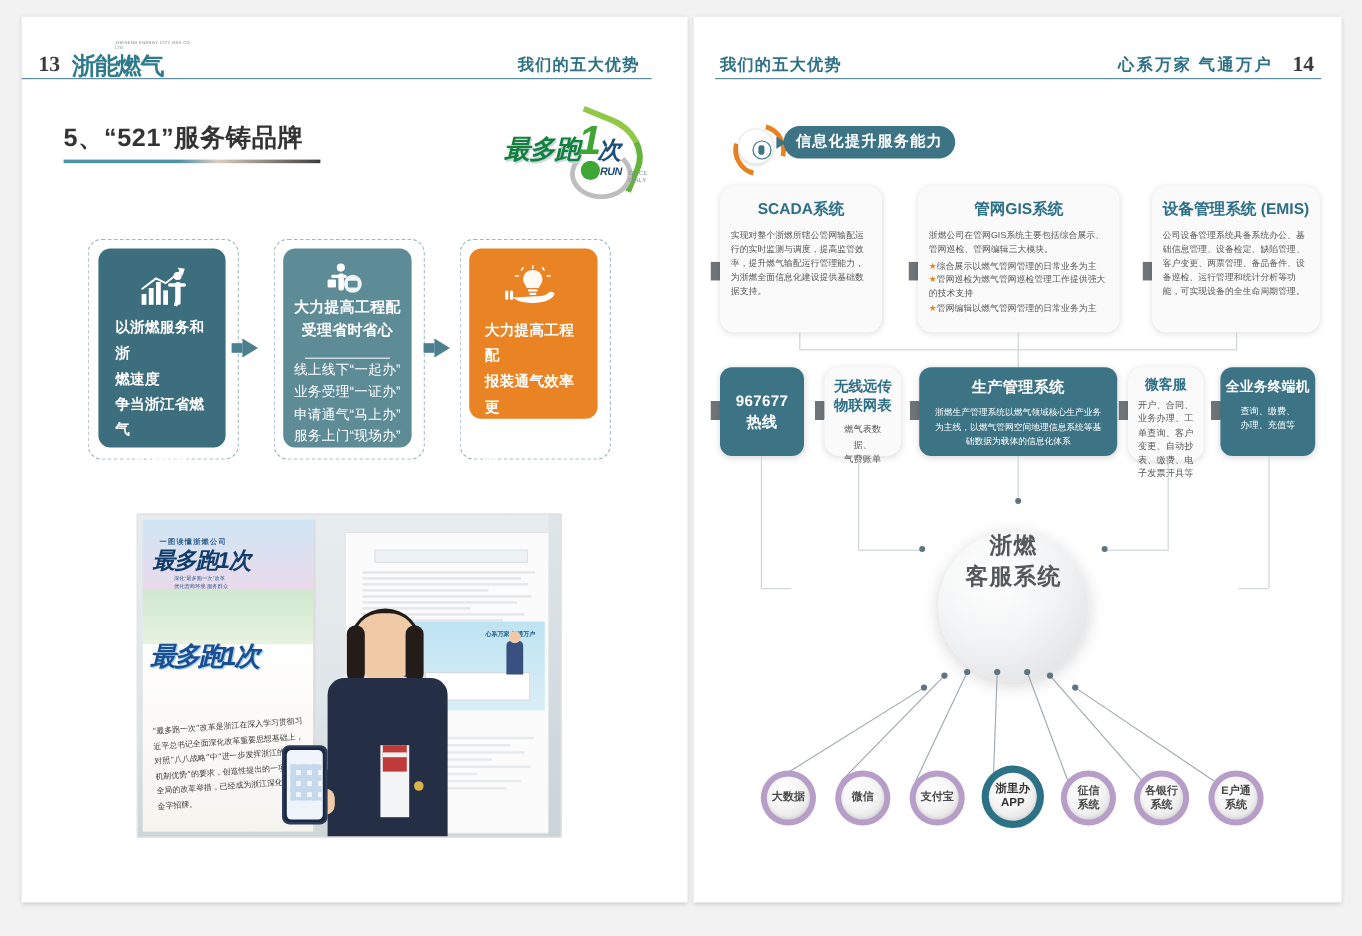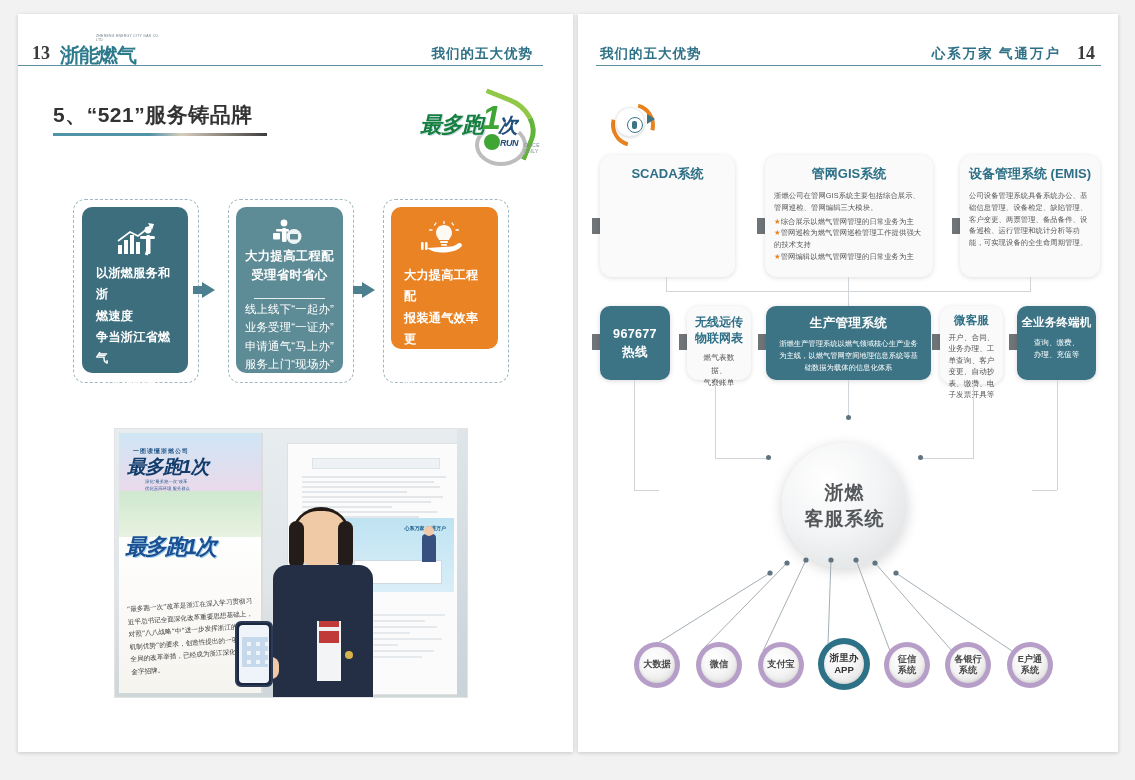--- a/index.html
+++ b/index.html
@@ -222,21 +222,21 @@
     position:absolute;width:13px;height:16px;background:#6e7478;
     clip-path:polygon(0 0,60% 0,100% 50%,60% 100%,0 100%);
   }
   .vline{position:absolute;background:#cfd5d8;}
   .hline{position:absolute;background:#cfd5d8;}
 
   #core{
     position:absolute;left:782px;top:443px;width:125px;height:125px;border-radius:50%;
     background:radial-gradient(circle at 36% 30%,#ffffff 0%,#f3f4f5 45%,#d9dcdf 100%);
     box-shadow:0 3px 14px rgba(0,0,0,.17), 0 0 0 9px rgba(255,255,255,.75);
-    display:flex;align-items:center;justify-content:center;
+    display:flex;align-items:flex-start;justify-content:center;
   }
   #core span{
     font-size:19px;font-weight:bold;color:#55585b;line-height:1.35;text-align:center;
     letter-spacing:1px;
   }
   .node{
     position:absolute;width:46px;height:46px;border-radius:50%;
     display:flex;align-items:center;justify-content:center;box-sizing:border-box;
   }
   .node .inner{
@@ -442,25 +442,27 @@
     </div>
     <div id="ph-right"></div>
   </div>
 
   <div id="badge">
     <div class="ring-out"></div>
     <div class="ring-in">
         <div class="glyph"></div>
       </div>
     <div class="tri"></div>
+    <div class="pill">信息化提升服务能力</div>
   </div>
 
   <div class="nub" style="left:592px;top:218px;"></div>
   <div class="wbox" style="left:600px;top:155px;width:135px;height:122px;">
     <div class="wtitle">SCADA系统</div>
+    <div class="wtext">实现对整个浙燃所辖公管网输配运行的实时监测与调度，提高监管效率，提升燃气输配运行管理能力，为浙燃全面信息化建设提供基础数据支持。</div>
   </div>
 
   <div class="nub" style="left:757px;top:218px;"></div>
   <div class="wbox" style="left:765px;top:155px;width:168px;height:122px;">
     <div class="wtitle">管网GIS系统</div>
     <div class="wtext">浙燃公司在管网GIS系统主要包括综合展示、管网巡检、管网编辑三大模块。</div>
     <div class="wtext" style="margin-top:2px;">
       <div><span class="star">★</span><span>综合展示以燃气管网管理的日常业务为主</span></div>
       <div><span class="star">★</span><span>管网巡检为燃气管网巡检管理工作提供强大的技术支持</span></div>
       <div><span class="star">★</span><span>管网编辑以燃气管网管理的日常业务为主</span></div>

